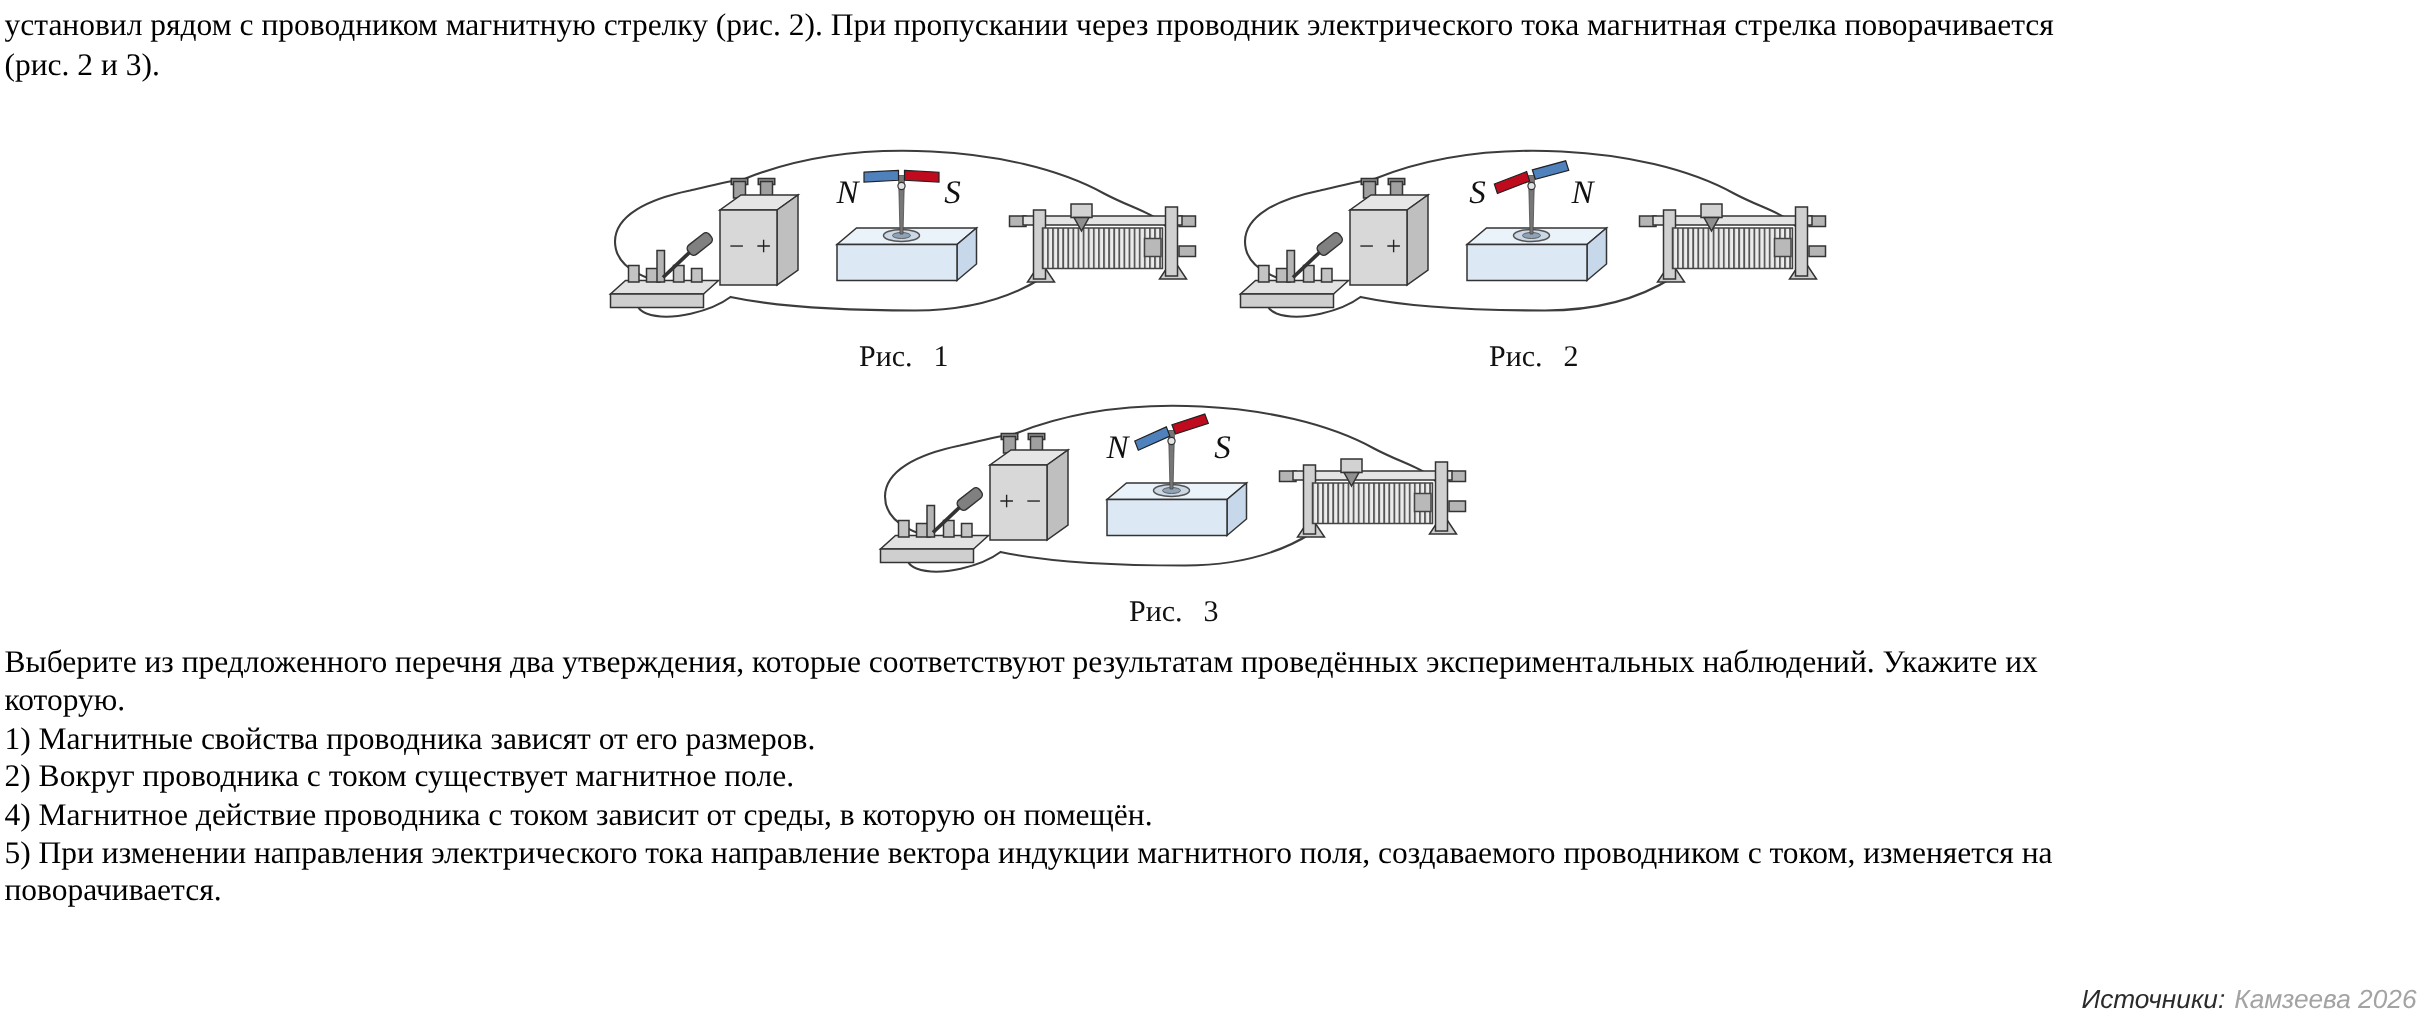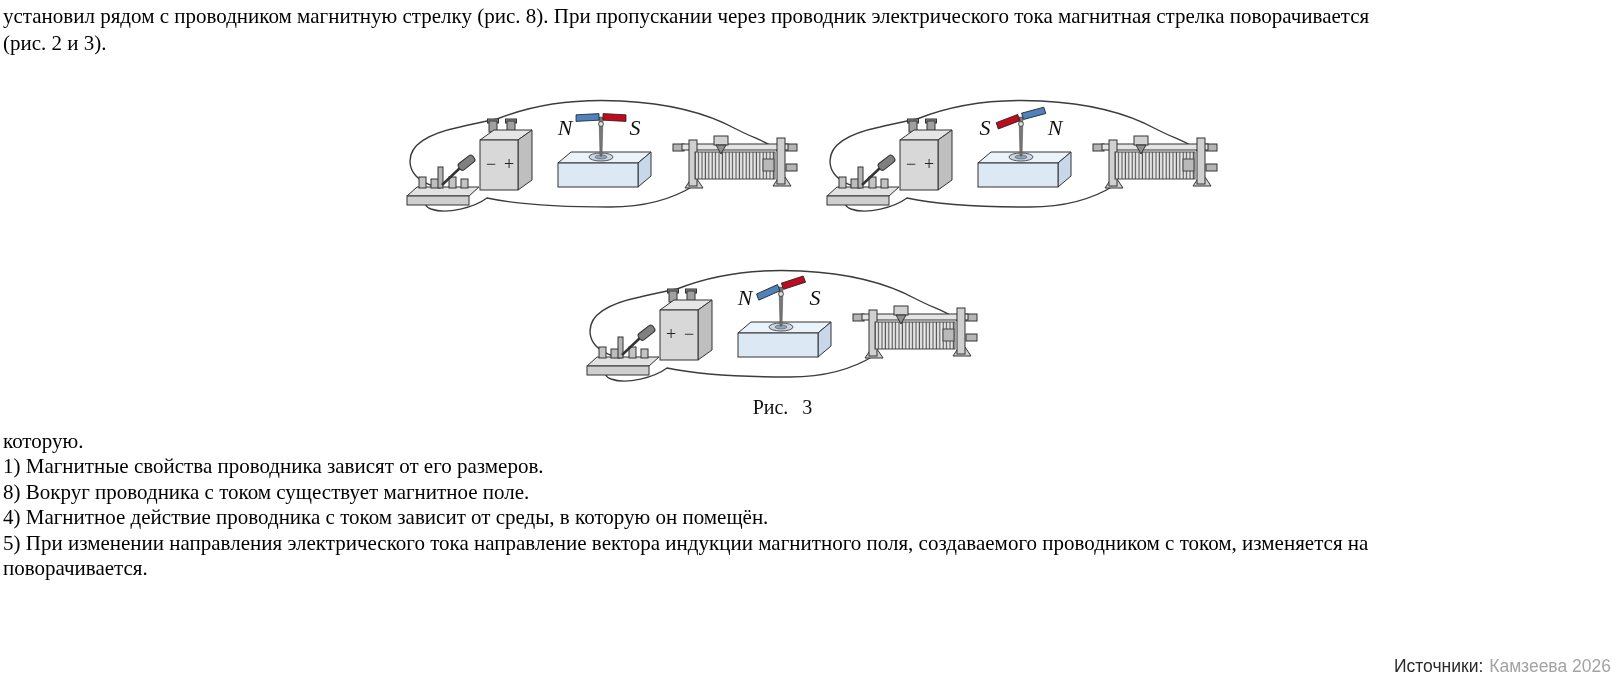--- a/index.html
+++ b/index.html
@@ -19,21 +19,21 @@
   .fig { position:absolute; width:395px; }
   .fig-1 { left:405px; top:93px; }
   .fig-2 { left:825px; top:93px; }
   .fig-3 { left:585px; top:263px; }
   .caption {
     text-align:center; font-size:20px; margin-top:-6px; color:#111;
   }
   .capnum { margin-left:14px; }
   .source {
     position:absolute; right:5px; top:656px;
-    font-family:"Liberation Sans", sans-serif; font-size:17.5px;
+    font-family:"Liberation Sans", sans-serif; font-style:italic; font-size:17.5px;
     white-space:nowrap;
   }
   .src-label { color:#2b2b2b; }
   .src-value { color:#a3a3a3; margin-left:6px; }
   svg text { font-family:"Liberation Serif", serif; }
   .pole-label { font-style:italic; font-size:22px; fill:#111; }
   .batt-sign { font-size:18px; fill:#222; }
 </style>
 </head>
 <body>
@@ -42,21 +42,21 @@
   <defs>
     <pattern id="coil" width="3.4" height="27" patternUnits="userSpaceOnUse">
       <rect width="3.4" height="27" fill="#ececec"></rect>
       <line x1="1.2" y1="0" x2="1.2" y2="27" stroke="#555" stroke-width="1.2"></line>
     </pattern>
   </defs>
 </svg>
 
 <div class="intro">
 
-    <div class="tline">установил рядом с проводником магнитную стрелку (рис. 8). При пропускании через проводник электрического тока магнитная стрелка поворачивается</div>
+    <div class="tline">установил рядом с проводником магнитную стрелку (рис. 2). При пропускании через проводник электрического тока магнитная стрелка поворачивается</div>
     <div class="tline">(рис. 2 и 3).</div>
   </div>
 
 <div class="fig fig-1">
   <svg width="395" height="135" viewBox="0 0 395 135">
 
     <path d="M 60,99 C 26,96 5,86 5,68 C 5,51 26,40 55,34 C 68,31 80,28 92,26
          C 132,10 176,6 216,8 C 258,10 300,19 331,36 C 346,44 360,48 368,54 C 372,57 374,60 374,62
          M 290,92 C 268,106 240,114 205,114 C 162,114 115,112 82,105
          C 70,114 42,122 26,116 C 14,111 22,102 38,99 C 46,97 52,98 60,99" fill="none" stroke="#3c3c3c" stroke-width="1.4"></path>
@@ -116,20 +116,23 @@
       <rect x="381" y="71" width="11" height="7" fill="#b5b5b5"></rect>
       <rect x="277" y="51" width="106" height="6" fill="#e4e4e4"></rect>
       <rect x="284" y="47" width="8" height="46" fill="#d0d0d0"></rect>
       <rect x="372" y="45" width="8" height="46" fill="#d0d0d0"></rect>
       <rect x="290" y="59" width="80" height="27" fill="url(#coil)" stroke="#444"></rect>
       <rect x="358" y="66" width="11" height="12" fill="#b9b9b9" stroke="#444"></rect>
       <rect x="309" y="43" width="14" height="9" fill="#d2d2d2"></rect>
       <polygon points="311,52 321,52 316,61" fill="#8f8f8f"></polygon>
     </g>
   </svg>
+  <div class="caption">
+    <span>Рис.</span><span class="capnum">1</span>
+  </div>
 </div>
 <div class="fig fig-2">
   <svg width="395" height="135" viewBox="0 0 395 135">
 
     <path d="M 60,99 C 26,96 5,86 5,68 C 5,51 26,40 55,34 C 68,31 80,28 92,26
          C 132,10 176,6 216,8 C 258,10 300,19 331,36 C 346,44 360,48 368,54 C 372,57 374,60 374,62
          M 290,92 C 268,106 240,114 205,114 C 162,114 115,112 82,105
          C 70,114 42,122 26,116 C 14,111 22,102 38,99 C 46,97 52,98 60,99" fill="none" stroke="#3c3c3c" stroke-width="1.4"></path>
 
     <g stroke="#333" stroke-width="1">
@@ -187,20 +190,23 @@
       <rect x="381" y="71" width="11" height="7" fill="#b5b5b5"></rect>
       <rect x="277" y="51" width="106" height="6" fill="#e4e4e4"></rect>
       <rect x="284" y="47" width="8" height="46" fill="#d0d0d0"></rect>
       <rect x="372" y="45" width="8" height="46" fill="#d0d0d0"></rect>
       <rect x="290" y="59" width="80" height="27" fill="url(#coil)" stroke="#444"></rect>
       <rect x="358" y="66" width="11" height="12" fill="#b9b9b9" stroke="#444"></rect>
       <rect x="309" y="43" width="14" height="9" fill="#d2d2d2"></rect>
       <polygon points="311,52 321,52 316,61" fill="#8f8f8f"></polygon>
     </g>
   </svg>
+  <div class="caption">
+    <span>Рис.</span><span class="capnum">2</span>
+  </div>
 </div>
 <div class="fig fig-3">
   <svg width="395" height="135" viewBox="0 0 395 135">
 
     <path d="M 60,99 C 26,96 5,86 5,68 C 5,51 26,40 55,34 C 68,31 80,28 92,26
          C 132,10 176,6 216,8 C 258,10 300,19 331,36 C 346,44 360,48 368,54 C 372,57 374,60 374,62
          M 290,92 C 268,106 240,114 205,114 C 162,114 115,112 82,105
          C 70,114 42,122 26,116 C 14,111 22,102 38,99 C 46,97 52,98 60,99" fill="none" stroke="#3c3c3c" stroke-width="1.4"></path>
 
     <g stroke="#333" stroke-width="1">
@@ -265,23 +271,24 @@
       <polygon points="311,52 321,52 316,61" fill="#8f8f8f"></polygon>
     </g>
   </svg>
   <div class="caption">
     <span>Рис.</span><span class="capnum">3</span>
   </div>
 </div>
 
 <div class="question">
 
+<div class="tline">Выберите из предложенного перечня два утверждения, которые соответствуют результатам проведённых экспериментальных наблюдений. Укажите их</div>
     <div class="tline">которую.</div>
     <div class="tline">1) Магнитные свойства проводника зависят от его размеров.</div>
-    <div class="tline">8) Вокруг проводника с током существует магнитное поле.</div>
+    <div class="tline">2) Вокруг проводника с током существует магнитное поле.</div>
     <div class="tline">4) Магнитное действие проводника с током зависит от среды, в которую он помещён.</div>
     <div class="tline">5) При изменении направления электрического тока направление вектора индукции магнитного поля, создаваемого проводником с током, изменяется на</div>
     <div class="tline">поворачивается.</div>
   </div>
 
 <div class="source">
   <span class="src-label">Источники:</span><span class="src-value">Камзеева 2026</span>
 </div>
 
 </body></html>

